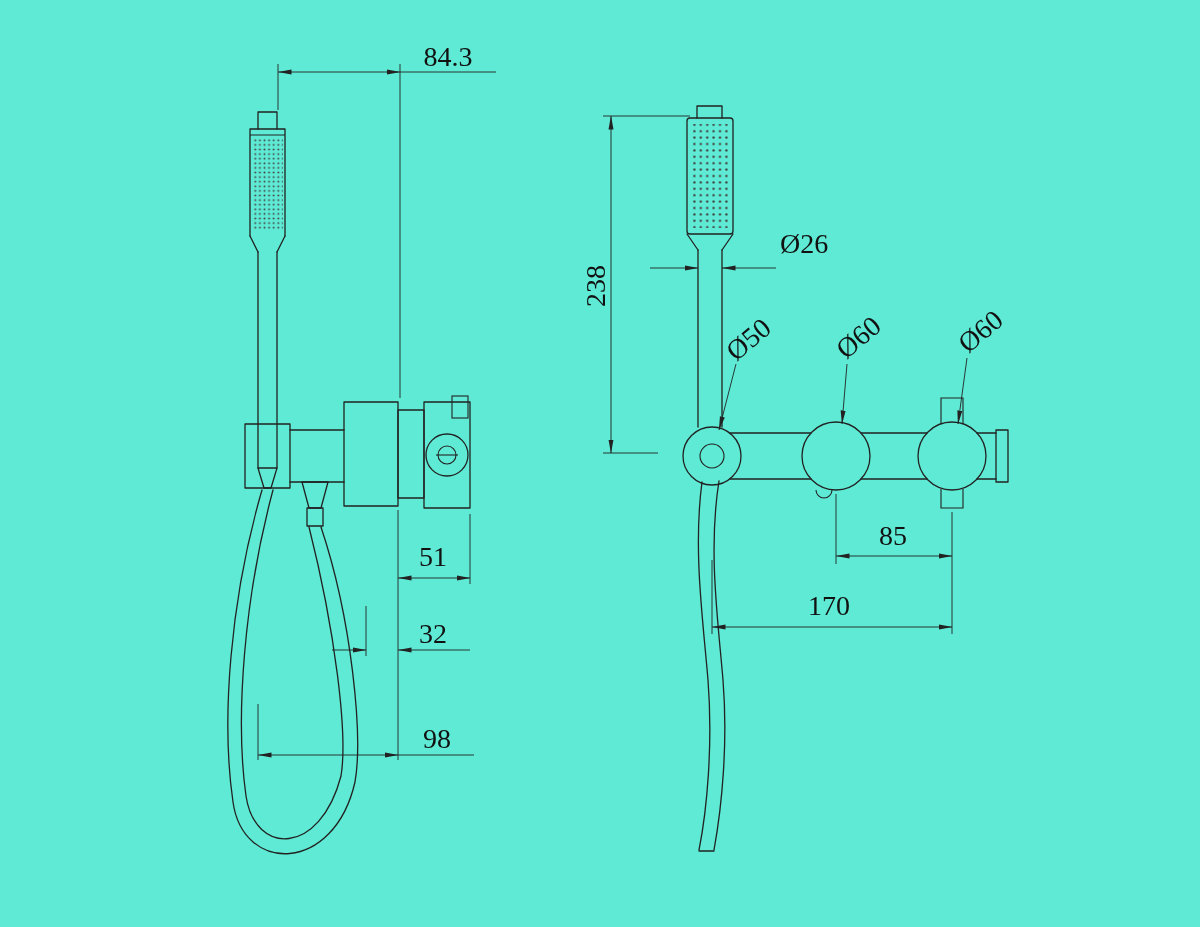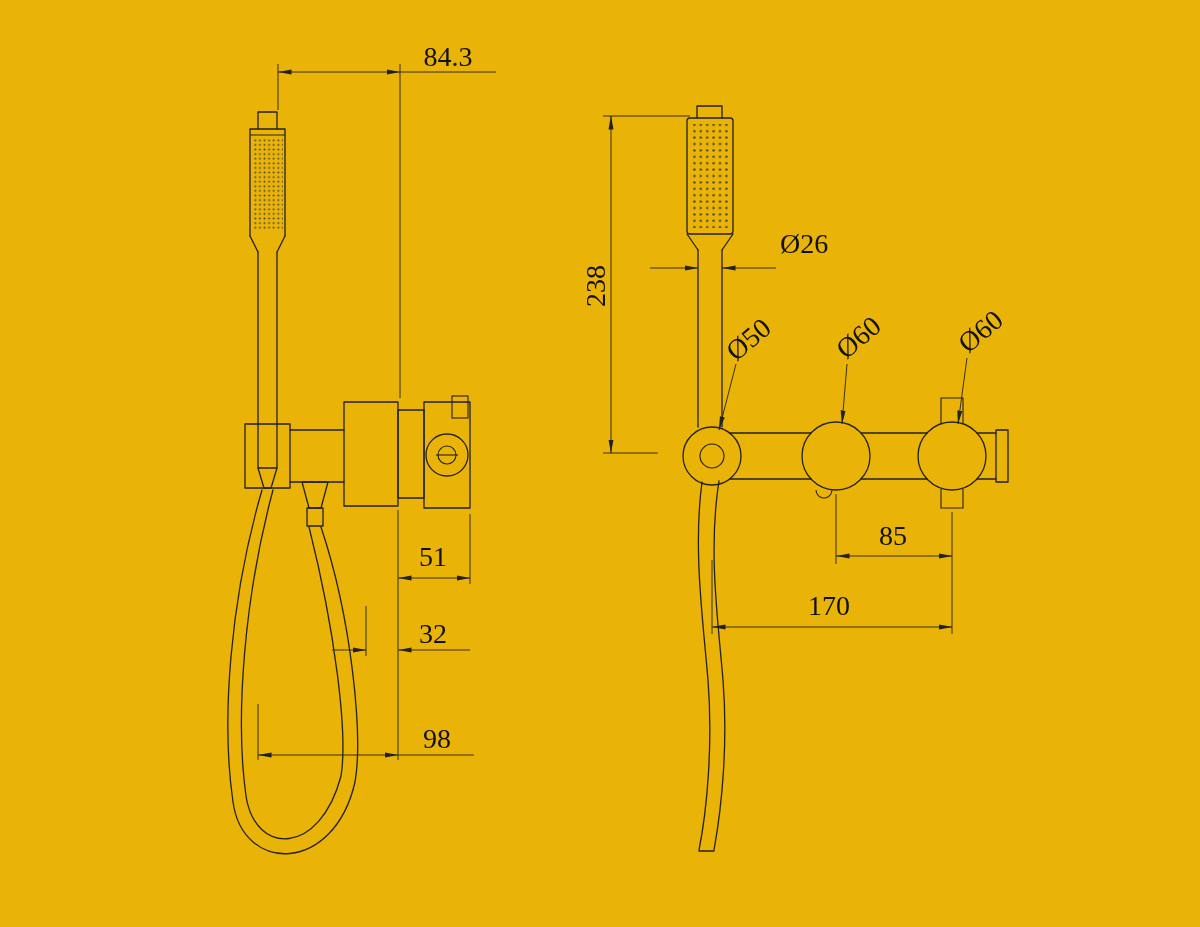--- a/index.html
+++ b/index.html
@@ -1,16 +1,16 @@
 <!DOCTYPE html>
 <html><head>
 <meta charset="utf-8">
 <style>
   html,body{margin:0;padding:0;background:#ffffff;}
-  .canvas{width:1200px;height:927px;background:#eab308;position:relative;overflow:hidden;}
+  .canvas{width:1200px;height:927px;background:#5eead4;position:relative;overflow:hidden;}
   svg{position:absolute;left:0;top:0;}
   .ol{stroke:#222;stroke-width:1.3;fill:none;stroke-linejoin:round;stroke-linecap:round;}
   .ol2{stroke:#222;stroke-width:1.1;fill:none;}
   .dim{stroke:#222;stroke-width:0.9;fill:none;}
   .txt{font-family:"Liberation Serif","DejaVu Serif",serif;font-size:28px;fill:#111;}
 </style>
 </head>
 <body>
 
 <div class="canvas">

